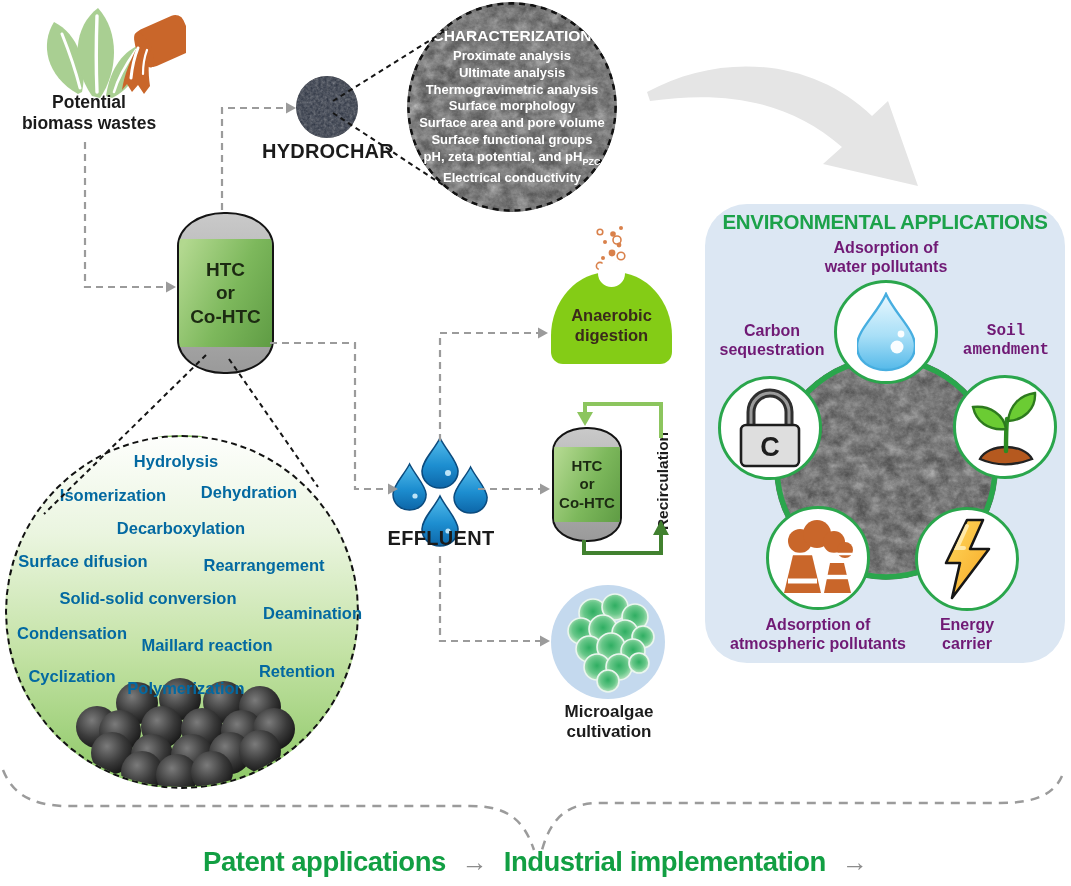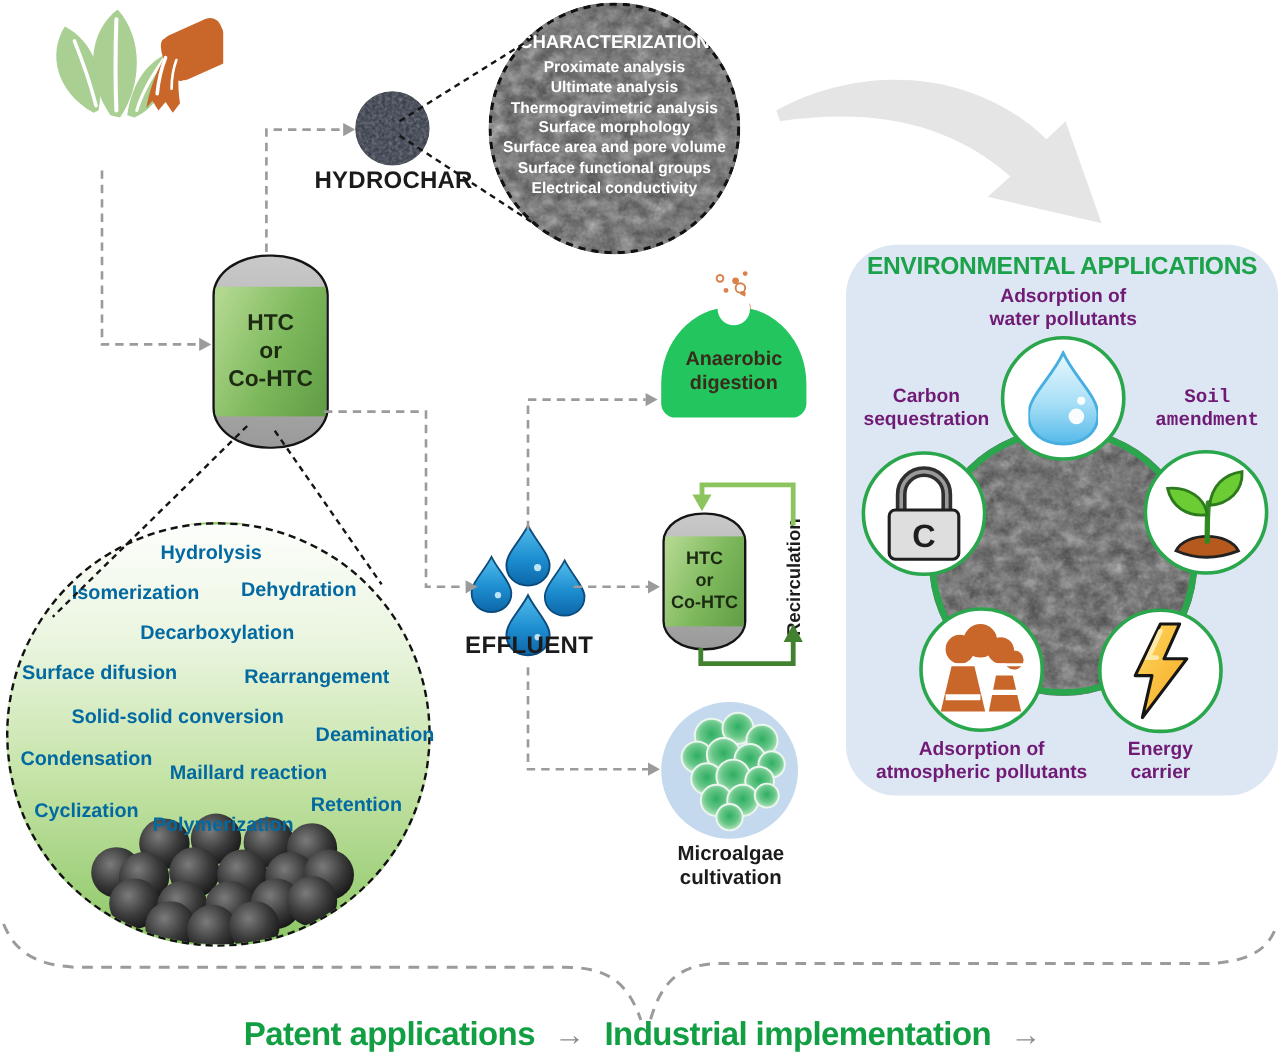--- a/index.html
+++ b/index.html
@@ -83,20 +83,24 @@
     <g>
       <g transform="translate(112,40) rotate(-24)">
         <rect x="0" y="-14" width="52" height="40" rx="9" fill="#c9662a"></rect>
         <ellipse cx="4" cy="6" rx="7" ry="19" fill="#c9662a"></ellipse>
       </g>
       <path d="M112,40 C104,54 98,70 96,84 L101,78 L106,86 L112,79 L118,88 L124,80 C122,66 122,52 126,40 Z" fill="#c9662a"></path>
       <path d="M112,42 C108,52 106,62 105,72" stroke="#ffffff" stroke-width="3" fill="none" stroke-linecap="round"></path>
       <path d="M121,44 C118,52 117,60 117,68" stroke="#ffffff" stroke-width="2.2" fill="none" stroke-linecap="round"></path>
     </g>
   </svg>
+  <div class="lbl" style="left:89px;top:92px;font-size:17.5px;">
+    <div>Potential</div>
+    <div>biomass wastes</div>
+  </div>
 
   <div class="reactor" style="left:177px;top:212px;width:93px;height:158px;border-radius:47px/34px;">
     <div class="body" style="top:25px;bottom:25px;"></div>
     <div class="rtext" style="font-size:19px;">
       <div>HTC</div>
       <div>or</div>
       <div>Co-HTC</div>
     </div>
   </div>
 
@@ -117,20 +121,21 @@
     </svg>
     <div class="abs" style="inset:0;padding-top:25px;text-align:center;color:#ffffff;font-weight:bold;">
       <div style="font-size:15.5px;margin-bottom:3px;">CHARACTERIZATION</div>
       <div style="font-size:13px;line-height:16.8px;">
         <div>Proximate analysis</div>
         <div>Ultimate analysis</div>
         <div>Thermogravimetric analysis</div>
         <div>Surface morphology</div>
         <div>Surface area and pore volume</div>
         <div>Surface functional groups</div>
+        <div><span>pH, zeta potential, and pH</span><sub style="font-size:9px;">PZC</sub></div>
         <div>Electrical conductivity</div>
       </div>
     </div>
   </div>
 
   <div class="abs" style="left:5px;top:435px;width:354px;height:354px;border:2.6px dashed #111111;border-radius:50%;box-sizing:border-box;overflow:hidden;background:linear-gradient(#fdfefc 0%,#eaf5df 28%,#c3e2a4 62%,#8cc765 100%);">
     <svg class="abs" style="left:0;bottom:0;" width="354" height="130" viewBox="0 0 354 130">
       <g>
         <circle cx="130" cy="46" r="21" fill="url(#sphereGrad)"></circle>
           <circle cx="173" cy="42" r="21" fill="url(#sphereGrad)"></circle>
@@ -194,21 +199,21 @@
       <circle cx="25" cy="12" r="2.8"></circle>
         <circle cx="33" cy="6" r="2"></circle>
     </g>
     <g fill="none" stroke="#d9814b" stroke-width="1.6">
       <circle cx="12" cy="44" r="3.6"></circle>
         <circle cx="33" cy="34" r="3.8"></circle>
         <circle cx="12" cy="10" r="2.8"></circle>
         <circle cx="29" cy="18" r="4"></circle>
     </g>
   </svg>
-  <div class="abs" style="left:551px;top:256px;width:121px;height:92px;background:#22c55e;border-radius:58px 58px 12px 12px / 64px 64px 12px 12px;">
+  <div class="abs" style="left:551px;top:272px;width:121px;height:92px;background:#84cc16;border-radius:58px 58px 12px 12px / 64px 64px 12px 12px;">
     <div class="abs" style="left:47px;top:-12px;width:27px;height:27px;background:#ffffff;border-radius:50%;"></div>
     <div class="abs" style="inset:0;display:flex;flex-direction:column;align-items:center;justify-content:center;padding-top:14px;font-weight:bold;font-size:16.5px;line-height:1.24;color:#3a2a1b;">
       <div>Anaerobic</div>
       <div>digestion</div>
     </div>
   </div>
 
   <div class="reactor" style="left:552px;top:427px;width:66px;height:111px;border-radius:34px/24px;">
     <div class="body" style="top:18px;bottom:18px;"></div>
     <div class="rtext" style="font-size:15px;">

